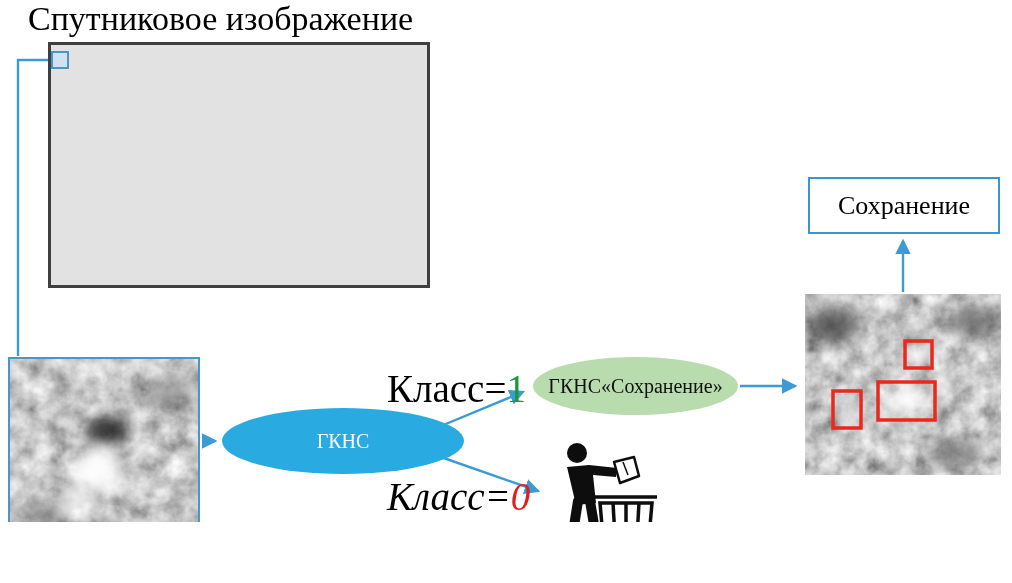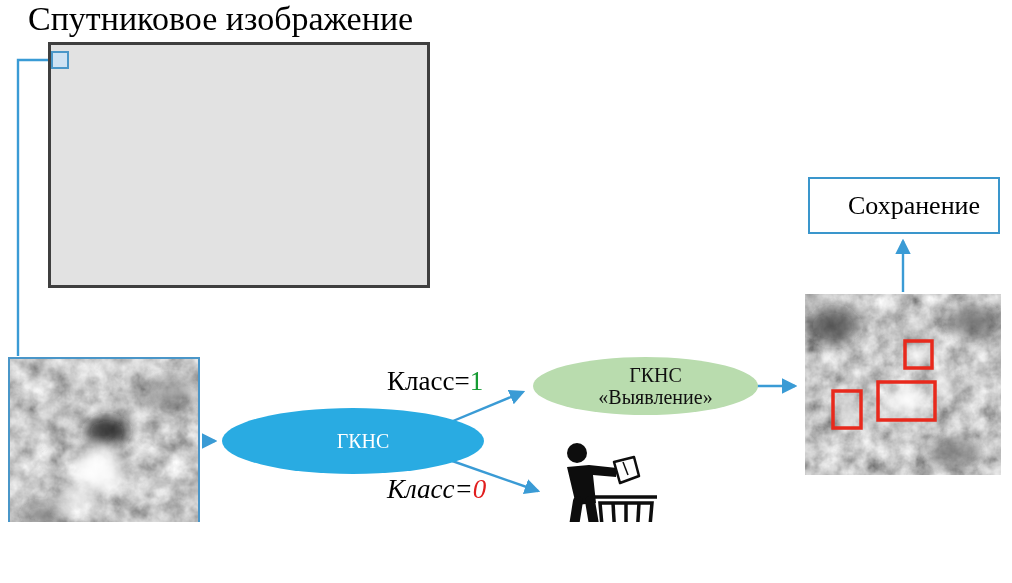--- a/index.html
+++ b/index.html
@@ -7,29 +7,29 @@
           font-family:"Liberation Serif",serif;overflow:hidden;}
   .abs{position:absolute;}
   .title{left:28px;top:0px;font-size:34px;color:#000;white-space:nowrap;}
   .sat-frame{left:48px;top:42px;width:382px;height:246px;background:#e2e2e2;
              border:3px solid #3f3f3f;box-sizing:border-box;}
   .tile-marker{left:51px;top:51px;width:18px;height:18px;background:#cfe2f3;
                border:2px solid #4a96c8;box-sizing:border-box;}
   .tile-image{left:8px;top:357px;width:192px;height:189px;border:2px solid #4a96c8;
               box-sizing:border-box;background:#8f8f8f;}
   .tile-image svg,.result-image svg{display:block;}
-  .node{display:flex;flex-direction:column;align-items:center;justify-content:center;
-        text-align:center;line-height:1.12;padding-left:20px;}
+  .node{display:flex;flex-direction:row;align-items:center;justify-content:center;
+        text-align:center;line-height:1.12;}
   .ellipse-classify{left:222px;top:408px;width:242px;height:66px;border-radius:50%;
                     background:#29abe2;color:#ffffff;font-size:20px;}
   .ellipse-detect{left:533px;top:357px;width:205px;height:58px;border-radius:50%;
                   background:#b9dcae;color:#101010;font-size:20px;}
   .save-box{left:808px;top:177px;width:192px;height:57px;border:2px solid #3a96cc;
             box-sizing:border-box;background:#ffffff;font-size:26px;line-height:1.04;}
-  .class-label{font-size:27px;color:#000;white-space:nowrap;}
+  .class-label{font-size:39px;color:#000;white-space:nowrap;}
   .class-label .v-pos{color:#169b33;}
   .class-label .v-neg{color:#e11d1d;}
   .lbl-c1{left:387px;top:366px;}
   .lbl-c0{left:387px;top:474px;font-style:italic;}
   .result-image{left:805px;top:294px;width:196px;height:181px;background:#8f8f8f;}
   .overlay{left:0;top:0;pointer-events:none;}
   .trash{left:543px;top:440px;}
   .it{font-style:italic;}
 </style>
 </head>
@@ -87,21 +87,21 @@
   </div>
 
   <div class="abs node ellipse-classify">
     <span>ГКНС</span>
   </div>
 
   <div class="abs class-label lbl-c1"><span>Класс=</span><span class="v-pos">1</span></div>
 
   <div class="abs node ellipse-detect">
     <span>ГКНС</span>
-    <span>«Выявление»</span>
+    <span>«Сохранение»</span>
   </div>
 
   <div class="abs class-label lbl-c0"><span>Класс=</span><span class="v-neg">0</span></div>
 
   <div class="abs result-image">
     <svg width="196" height="181">
       <rect width="196" height="181" fill="#8f8f8f"></rect>
       <rect width="196" height="181" filter="url(#noiseB)"></rect>
       <g filter="url(#soft)">
         <ellipse cx="113" cy="60" rx="10" ry="9" fill="#ffffff" opacity="0.95"></ellipse>

